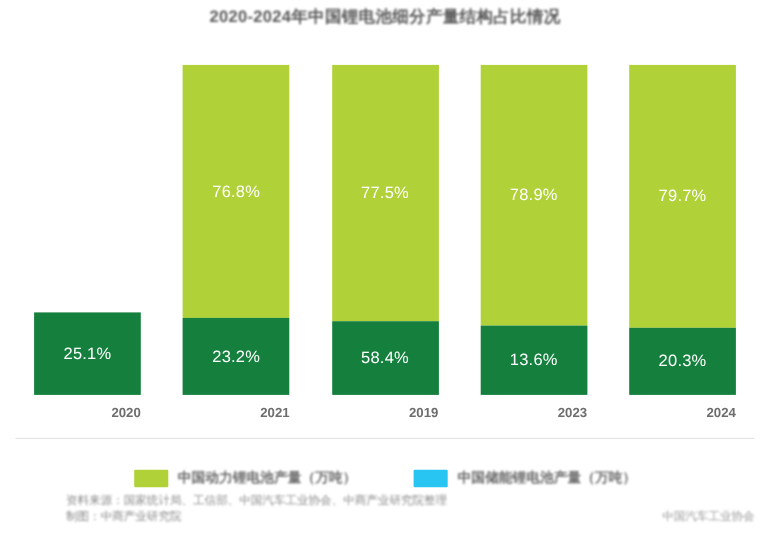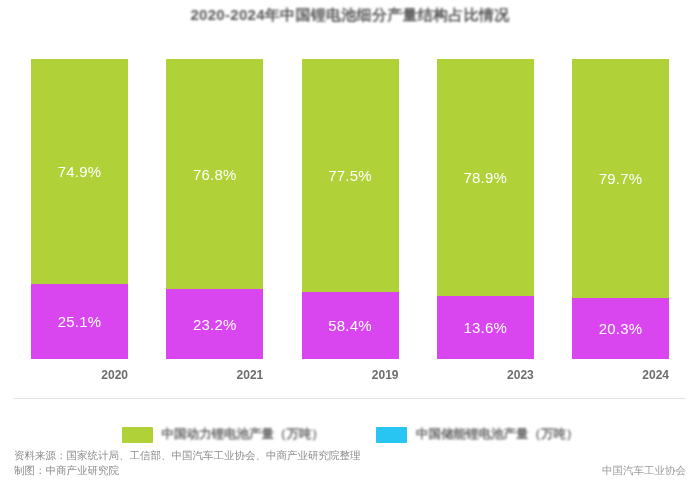--- a/index.html
+++ b/index.html
@@ -68,21 +68,21 @@
     position: relative;
     width: 100%;
     display: flex;
     align-items: center;
     justify-content: center;
   }
   .bar-seg.top {
     background: #b0d137;
   }
   .bar-seg.bottom {
-    background: #d946ef;
+    background: #15803d;
   }
   .bar-label {
     font-size: 15px;
     color: #ffffff;
     font-weight: normal;
     letter-spacing: 0.2px;
     line-height: 1;
     user-select: none;
   }
 
@@ -157,20 +157,21 @@
     left: 14px;
     top: 448px;
     width: 672px;
   }
   .foot-line {
     font-size: 10.5px;
     color: #8c8c8c;
     line-height: 15px;
     white-space: nowrap;
     filter: blur(0.75px);
+    margin-left: 46px;
     -webkit-filter: blur(0.75px);
   }
   .foot-row {
     display: flex;
     align-items: baseline;
     justify-content: space-between;
   }
   .foot-credit {
     font-size: 10.5px;
     color: #9a9a9a;
@@ -183,23 +184,20 @@
 <body>
 
 <div class="chart-root">
 
   <div class="chart-title">2020-2024年中国锂电池细分产量结构占比情况</div>
 
   <div class="plot-area">
     <div class="bars-row">
 
       <div class="bar-group">
-        <div class="bar-seg top" style="height:74.9%">
-          <span class="bar-label">74.9%</span>
-        </div>
         <div class="bar-seg bottom" style="height:25.1%">
           <span class="bar-label">25.1%</span>
         </div>
       </div>
 
       <div class="bar-group">
         <div class="bar-seg top" style="height:76.8%">
           <span class="bar-label">76.8%</span>
         </div>
         <div class="bar-seg bottom" style="height:23.2%">

